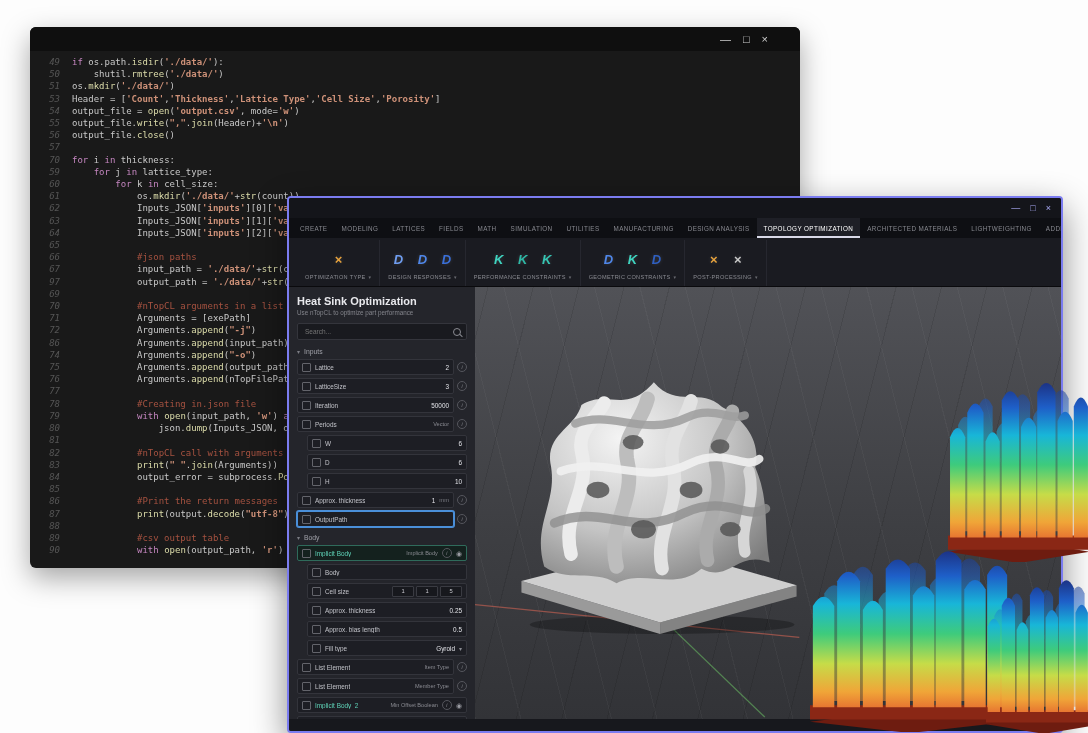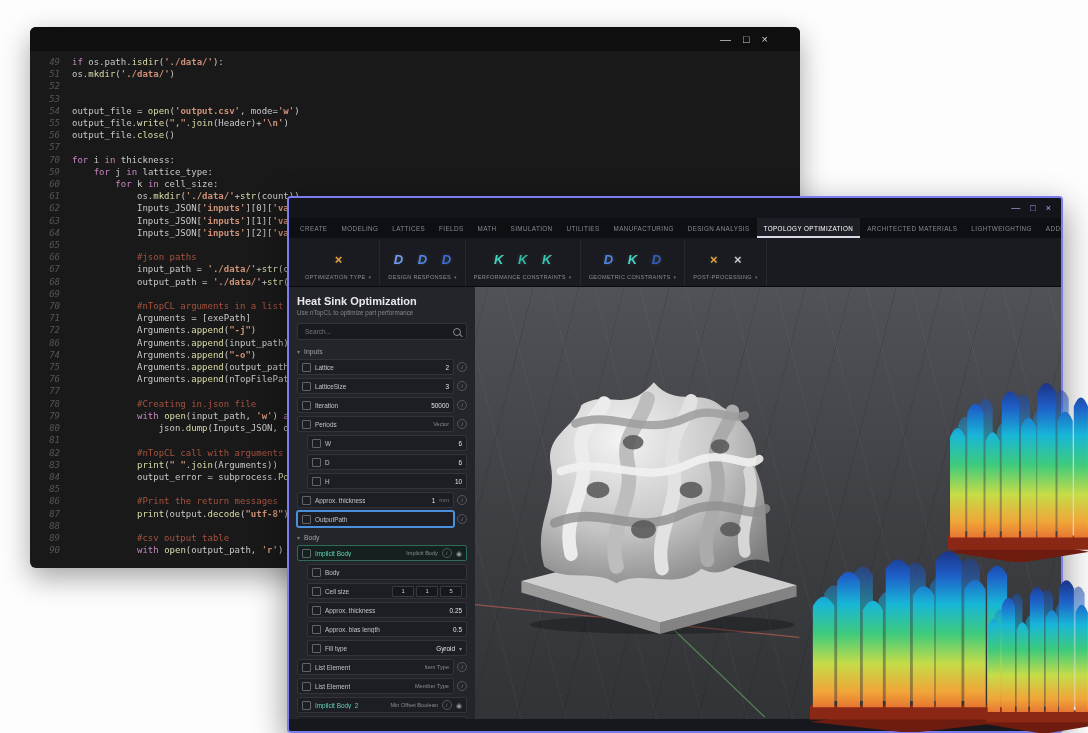--- a/index.html
+++ b/index.html
@@ -92,38 +92,38 @@
 <div class="stage">
 
   <section class="code-win">
     <div class="code-title">
       <span>—</span>
       <span>□</span>
       <span>×</span>
     </div>
     <div class="code-body" id="code-lines">
         <div class="cl"><span class="ln">49</span><span class="ct"><span class="tk-k">if</span> os.path.<span class="tk-f">isdir</span>(<span class="tk-s">'./data/'</span>):</span></div>
+        <div class="cl"><span class="ln">50</span><span class="ct">    shutil.<span class="tk-f">rmtree</span>(<span class="tk-s">'./data/'</span>)</span></div>
         <div class="cl"><span class="ln">51</span><span class="ct">os.<span class="tk-f">mkdir</span>(<span class="tk-s">'./data/'</span>)</span></div>
-        <div class="cl"><span class="ln">52</span><span class="ct"> </span></div>
-        <div class="cl"><span class="ln">53</span></div>
+        <div class="cl"><span class="ln">53</span><span class="ct">Header = [<span class="tk-s">'Count'</span>,<span class="tk-s">'Thickness'</span>,<span class="tk-s">'Lattice Type'</span>,<span class="tk-s">'Cell Size'</span>,<span class="tk-s">'Porosity'</span>]</span></div>
         <div class="cl"><span class="ln">54</span><span class="ct">output_file = <span class="tk-f">open</span>(<span class="tk-s">'output.csv'</span>, mode=<span class="tk-s">'w'</span>)</span></div>
         <div class="cl"><span class="ln">55</span><span class="ct">output_file.<span class="tk-f">write</span>(<span class="tk-s">","</span>.<span class="tk-f">join</span>(Header)+<span class="tk-s">'\n'</span>)</span></div>
         <div class="cl"><span class="ln">56</span><span class="ct">output_file.<span class="tk-f">close</span>()</span></div>
         <div class="cl"><span class="ln">57</span><span class="ct"> </span></div>
         <div class="cl"><span class="ln">70</span><span class="ct"><span class="tk-k">for</span> i <span class="tk-k">in</span> thickness:</span></div>
         <div class="cl"><span class="ln">59</span><span class="ct">    <span class="tk-k">for</span> j <span class="tk-k">in</span> lattice_type:</span></div>
         <div class="cl"><span class="ln">60</span><span class="ct">        <span class="tk-k">for</span> k <span class="tk-k">in</span> cell_size:</span></div>
         <div class="cl"><span class="ln">61</span><span class="ct">            os.<span class="tk-f">mkdir</span>(<span class="tk-s">'./data/'</span>+<span class="tk-f">str</span>(count))</span></div>
         <div class="cl"><span class="ln">62</span><span class="ct">            Inputs_JSON[<span class="tk-s">'inputs'</span>][0][<span class="tk-s">'value'</span>] = i</span></div>
         <div class="cl"><span class="ln">63</span><span class="ct">            Inputs_JSON[<span class="tk-s">'inputs'</span>][1][<span class="tk-s">'value'</span>] = j</span></div>
         <div class="cl"><span class="ln">64</span><span class="ct">            Inputs_JSON[<span class="tk-s">'inputs'</span>][2][<span class="tk-s">'value'</span>] = k</span></div>
         <div class="cl"><span class="ln">65</span><span class="ct"> </span></div>
         <div class="cl"><span class="ln">66</span><span class="ct"><span class="tk-c">            #json paths</span></span></div>
         <div class="cl"><span class="ln">67</span><span class="ct">            input_path = <span class="tk-s">'./data/'</span>+<span class="tk-f">str</span>(count)+<span class="tk-s">'/input.json'</span></span></div>
-        <div class="cl"><span class="ln">68</span><span class="ct">            output_path = <span class="tk-s">'./data/'</span>+<span class="tk-f">str</span>(count)+<span class="tk-s">'/output.csv'</span></span></div>
+        <div class="cl"><span class="ln">97</span><span class="ct">            output_path = <span class="tk-s">'./data/'</span>+<span class="tk-f">str</span>(count)+<span class="tk-s">'/output.csv'</span></span></div>
         <div class="cl"><span class="ln">69</span><span class="ct"> </span></div>
         <div class="cl"><span class="ln">70</span><span class="ct"><span class="tk-c">            #nTopCL arguments in a list</span></span></div>
         <div class="cl"><span class="ln">71</span><span class="ct">            Arguments = [exePath]</span></div>
         <div class="cl"><span class="ln">72</span><span class="ct">            Arguments.<span class="tk-f">append</span>(<span class="tk-s">"-j"</span>)</span></div>
         <div class="cl"><span class="ln">86</span><span class="ct">            Arguments.<span class="tk-f">append</span>(input_path)   #json input</span></div>
         <div class="cl"><span class="ln">74</span><span class="ct">            Arguments.<span class="tk-f">append</span>(<span class="tk-s">"-o"</span>)</span></div>
         <div class="cl"><span class="ln">75</span><span class="ct">            Arguments.<span class="tk-f">append</span>(output_path)  #output</span></div>
         <div class="cl"><span class="ln">76</span><span class="ct">            Arguments.<span class="tk-f">append</span>(nTopFilePath)</span></div>
         <div class="cl"><span class="ln">77</span><span class="ct"> </span></div>
         <div class="cl"><span class="ln">78</span><span class="ct"><span class="tk-c">            #Creating in.json file</span></span></div>

